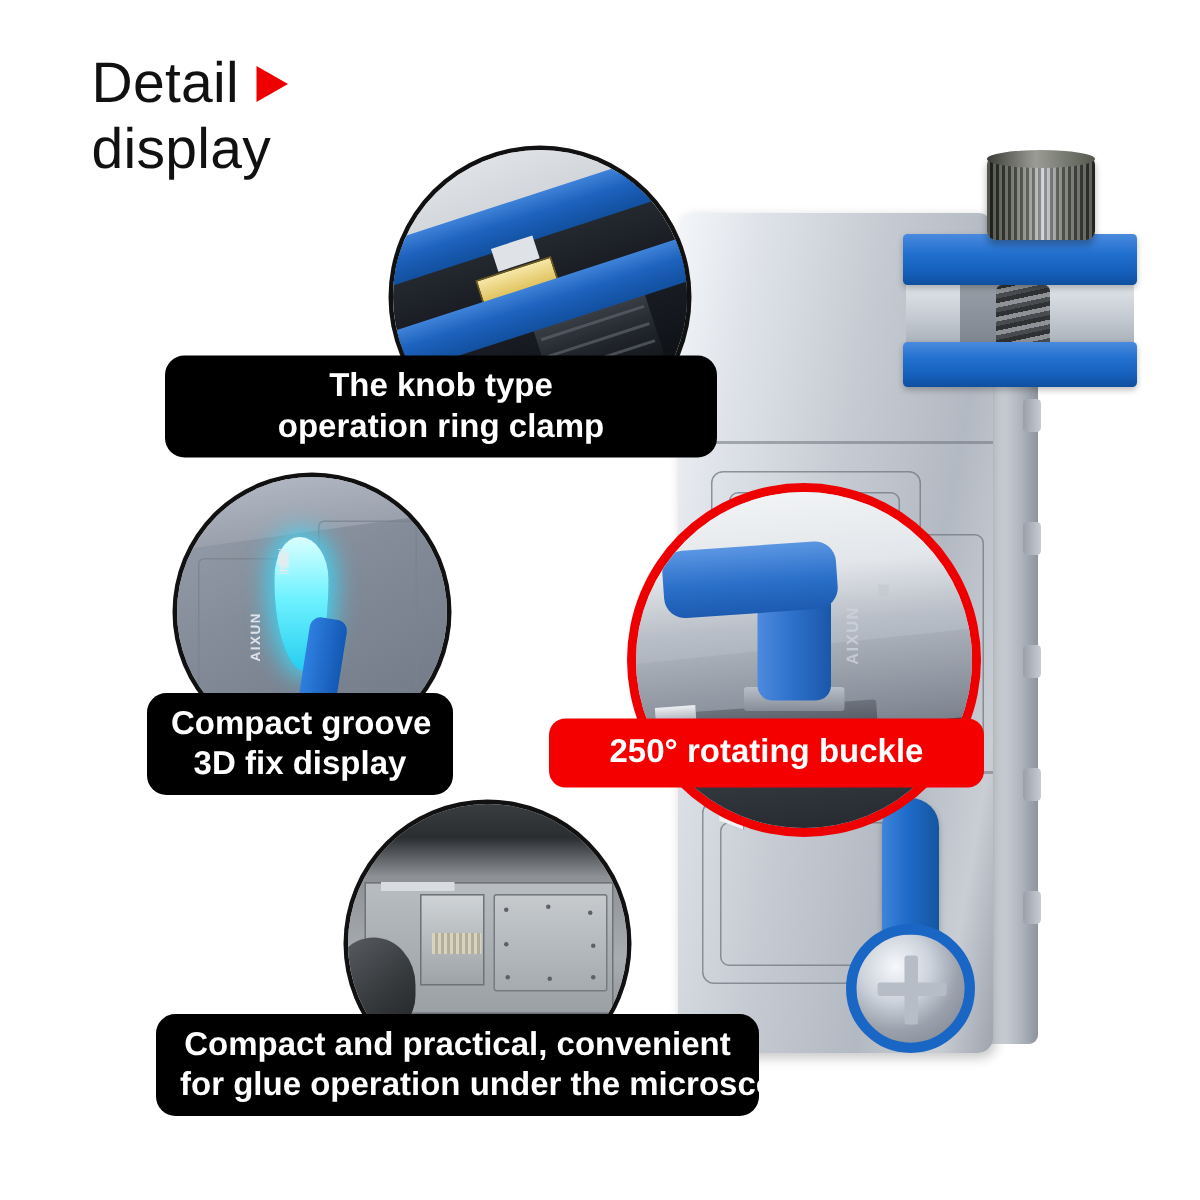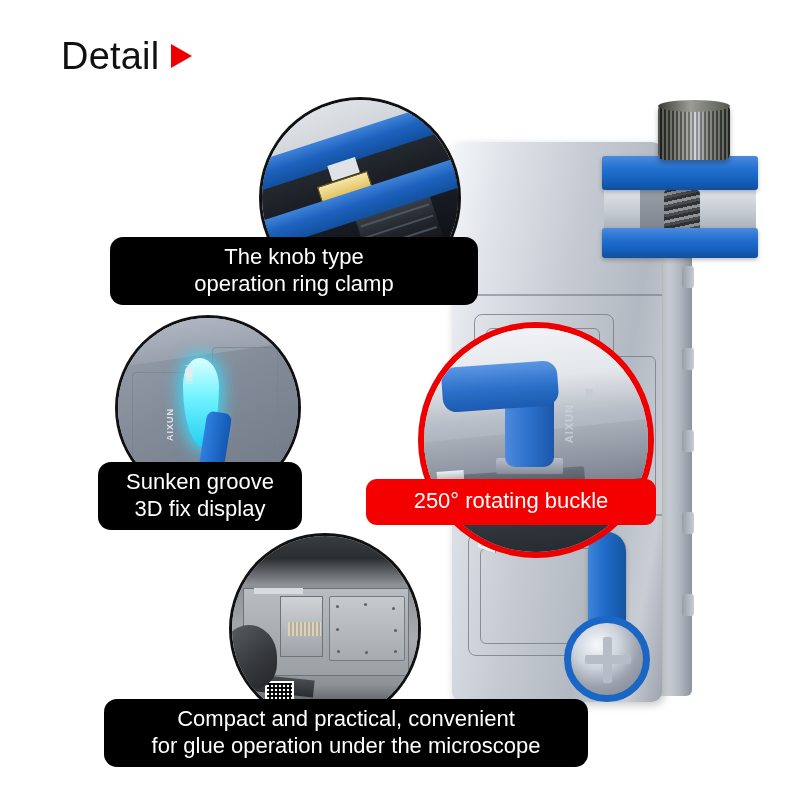--- a/index.html
+++ b/index.html
@@ -21,26 +21,26 @@
     display:inline-block;flex:none;
   }
 
   
   .cap{
     position:absolute;background:#000;color:#fff;border-radius:13px;
     text-align:center;line-height:27px;font-size:22px;padding:6px 16px 8px;
     box-sizing:border-box;z-index:40;white-space:nowrap;
   }
   .cap.red{background:#f40000;border-radius:11px;}
-  .cap span{display:block;}
+  .cap span{display:block;font-weight:bold;}
 
   #cap-knob{left:110px;top:237px;width:368px;}
   #cap-groove{left:98px;top:462px;width:204px;}
   #cap-buckle{left:366px;top:479px;width:290px;line-height:34px;padding:5px 16px 7px;}
-  #cap-micro{left:104px;top:699px;width:484px;}
+  #cap-micro{left:104px;top:676px;width:402px;}
 
   
   .inset{
     position:absolute;border-radius:50%;overflow:hidden;background:#cfd3d8;
     box-shadow:0 0 0 3px #111;z-index:20;
   }
   .inset.redring{box-shadow:0 0 0 6px #ef0000;z-index:30;}
   .inset .photo{position:absolute;inset:0;}
 
   #inset-knob{left:262px;top:100px;width:196px;height:196px;}
@@ -304,20 +304,23 @@
 </style>
 </head>
 <body>
 
 <div class="stage">
 
   <div class="heading">
     <div class="line">
       <span>Detail</span>
       <span class="tri"></span>
+    </div>
+    <div class="line">
+      <span>display</span>
     </div>
   </div>
 
   <div class="inset" id="inset-knob">
     <div class="photo">
       <div class="k-bg"></div>
       <div class="k-dark"></div>
       <div class="k-dark2"></div>
       <div class="k-rail r1"></div>
       <div class="k-blk">
@@ -422,21 +425,21 @@
     <div class="handle"></div>
     <div class="screw-ring"></div>
   </div>
 
   <div class="cap" id="cap-knob">
     <span>The knob type</span>
     <span>operation ring clamp</span>
   </div>
 
   <div class="cap" id="cap-groove">
-    <span>Sunken groove</span>
+    <span>Compact groove</span>
     <span>3D fix display</span>
   </div>
 
   <div class="cap red" id="cap-buckle">
     <span>250° rotating buckle</span>
   </div>
 
   <div class="cap" id="cap-micro">
     <span>Compact and practical, convenient</span>
     <span>for glue operation under the microscope</span>

